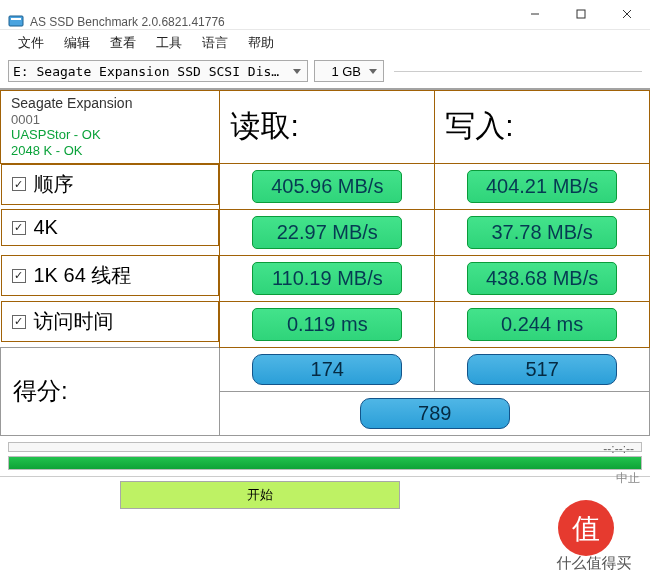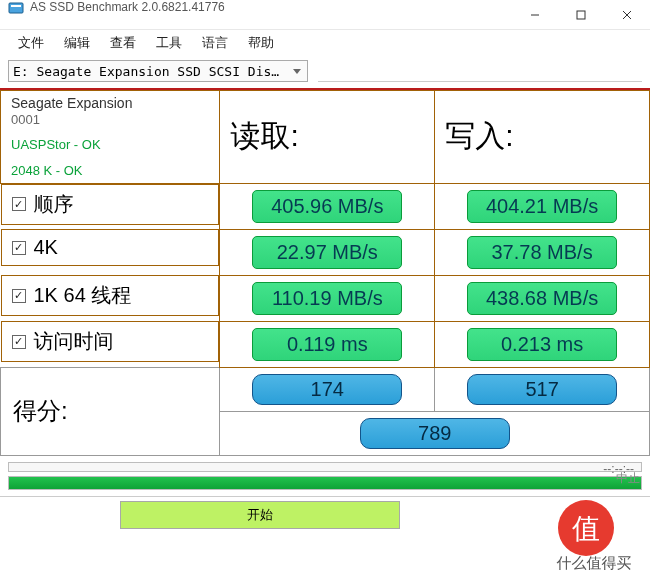--- a/index.html
+++ b/index.html
@@ -1,36 +1,36 @@
 <!DOCTYPE html>
 <html><head>
 <meta charset="utf-8">
 <style>
   * { box-sizing: border-box; margin: 0; padding: 0; }
   body { font-family: "Microsoft YaHei", "SimSun", Arial, sans-serif; font-size: 13px; background: #fff; width: 650px; height: 576px; overflow: hidden; }
-  .titlebar { display: flex; align-items: flex-start; height: 30px; background: #fff; border-bottom: 1px solid #e8e8e8; padding-left: 8px; }
+  .titlebar { display: flex; align-items: flex-end; height: 30px; background: #fff; border-bottom: 1px solid #e8e8e8; padding-left: 8px; }
   .titlebar .app-icon { width: 16px; height: 16px; margin-right: 6px; }
   .titlebar .title { flex: 1; color: #555; font-size: 12px; }
   .win-btns { display: flex; }
   .win-btn { width: 46px; height: 30px; display: flex; align-items: center; justify-content: center; color: #666; }
   .menubar { display: flex; padding: 2px 8px; font-size: 13px; color: #222; align-items: center; }
   .menubar .mi { padding: 2px 10px; }
-  .toolbar-row { display: flex; align-items: flex-end; padding: 4px 8px 6px 8px; gap: 6px; border-bottom: 2px solid #b91c1c; }
+  .toolbar-row { display: flex; align-items: center; padding: 4px 8px 6px 8px; gap: 6px; border-bottom: 2px solid #a3a3a3; }
   .select { border: 1px solid #aaa; background: #fafafa; height: 22px; font-family: monospace; font-size: 13px; padding: 0 18px 0 4px; position: relative; display: flex; align-items: center; }
   .select.drive { width: 300px; }
   .select.size { width: 70px; justify-content: flex-end; padding-right: 22px; font-family: inherit;}
   .select::after { content: ""; position: absolute; right: 6px; top: 50%; margin-top: -2px; border-left: 4px solid transparent; border-right: 4px solid transparent; border-top: 5px solid #666; }
   .toolbar-row .spacer { flex: 1; border-bottom: 1px solid #ccc; margin-left: 4px; }
   .grid { border-collapse: collapse; width: 100%; }
   .grid td { border: 1px solid #a16207; vertical-align: middle; }
   .hdr-cell { font-size: 30px; padding: 4px 10px; }
   .dev-cell { padding: 4px 10px; font-size: 14px; height: 72px; line-height: 1.2;}
   .dev-cell .l1 { color: #333; }
   .dev-cell .l2 { color: #666; font-size: 13px; }
-  .dev-cell .ok { color: #0aa23a; font-size: 13px; margin-top: 10px; }
+  .dev-cell .ok { color: #0aa23a; font-size: 13px; }
   .test-label { font-size: 20px; padding: 6px 10px; display: flex; align-items: center; gap: 8px; }
   .chk { width: 14px; height: 14px; border: 1px solid #666; display: inline-flex; align-items: center; justify-content: center; font-size: 11px; color: #222; }
   .val-cell { padding: 6px 8px; text-align: center; }
   .pill { display: inline-block; min-width: 150px; padding: 4px 10px; border: 1px solid #0a9c3a; border-radius: 5px; background: linear-gradient(#43e38b, #2fd47a); color: #063a52; font-size: 20px; text-align: center; }
   .score-label { font-size: 24px; padding: 6px 12px; }
   .score-row td { border: 1px solid #999; }
   .score-pill { display: inline-block; min-width: 150px; padding: 3px 10px; border: 1px solid #13548a; border-radius: 10px; background: linear-gradient(#4fb6e6, #2b9fd8); color: #052a42; font-size: 20px; text-align: center; }
   .progress { margin: 6px 8px 4px 8px; height: 10px; border: 1px solid #bdbdbd; background: #f7f7f7; }
   .progress2 { margin: 0 8px 6px 8px; height: 14px; border: 1px solid #bdbdbd; background: linear-gradient(#22c24e,#0fa337); }
   .btn-row { display: flex; border-top: 1px solid #ccc; }
@@ -74,20 +74,23 @@
   <div class="mi">查看</div>
   <div class="mi">工具</div>
   <div class="mi">语言</div>
   <div class="mi">帮助</div>
 </div>
 
 <div class="toolbar-row">
   <div class="select drive">
       <span>E: Seagate Expansion SSD SCSI Dis…</span>
     </div>
+  <div class="select size">
+      <span>1 GB</span>
+    </div>
   <div class="spacer"></div>
 </div>
 
 <table class="grid">
   <colgroup>
       <col style="width:220px">
       <col style="width:215px">
       <col style="width:215px">
     </colgroup>
   <tbody>
@@ -124,21 +127,21 @@
         </td>
     <td class="val-cell"><span class="pill">110.19 MB/s</span></td>
     <td class="val-cell"><span class="pill">438.68 MB/s</span></td>
   </tr>
   <tr>
     <td class="test-label">
           <span class="chk">✓</span>
           <span>访问时间</span>
         </td>
     <td class="val-cell"><span class="pill">0.119 ms</span></td>
-    <td class="val-cell"><span class="pill">0.213 ms</span></td>
+    <td class="val-cell"><span class="pill">0.244 ms</span></td>
   </tr>
   <tr class="score-row">
     <td class="score-label" rowspan="2">得分:</td>
     <td class="val-cell"><span class="score-pill">174</span></td>
     <td class="val-cell"><span class="score-pill">517</span></td>
   </tr>
   <tr class="score-row">
     <td class="val-cell" colspan="2"><span class="score-pill">789</span></td>
   </tr>
 </tbody>

